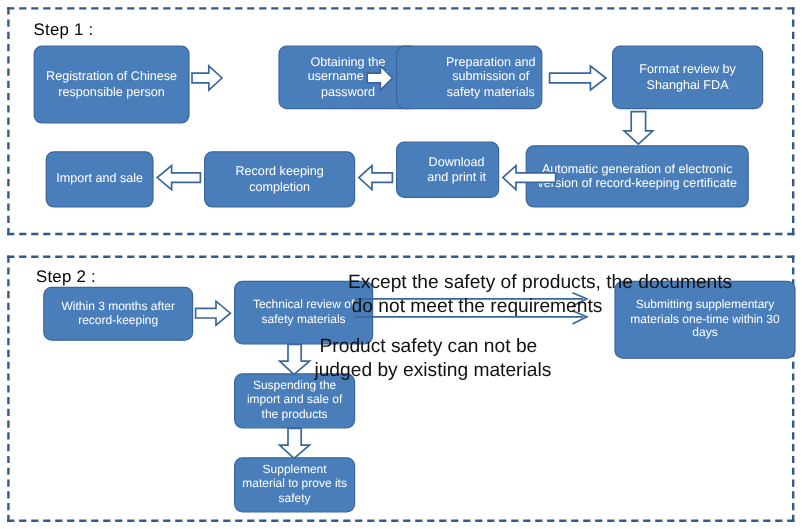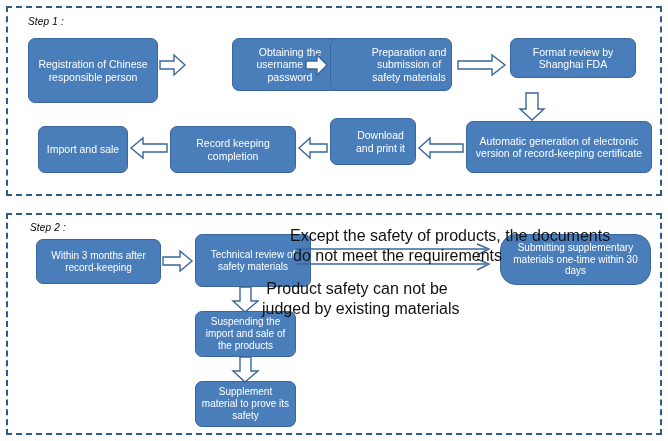--- a/index.html
+++ b/index.html
@@ -6,21 +6,21 @@
   body{width:668px;height:441px;overflow:hidden;
        font-family:"Liberation Sans","DejaVu Sans",sans-serif;}
 
   #canvas{position:relative;width:668px;height:441px;background:#fff;}
 
   
   .panel{position:absolute;border:2px dashed #2e5b8a;box-sizing:border-box;background:transparent;}
   #panel-step1{left:6px;top:6px;width:656px;height:190px;}
   #panel-step2{left:6px;top:213px;width:656px;height:222px;}
 
-  .step-title{position:absolute;color:#000;font-size:10px;letter-spacing:.2px;white-space:nowrap;font-style:italic;}
+  .step-title{position:absolute;color:#000;font-size:14px;letter-spacing:.2px;white-space:nowrap;}
   #title-step1{left:28px;top:16px;}
   #title-step2{left:30px;top:222px;}
 
   
   .box{position:absolute;box-sizing:border-box;
        background:#4a7ebb;border:1px solid #3a669c;border-radius:7px;
        color:#ffffff;display:flex;align-items:center;justify-content:center;
        text-align:center;line-height:1.18;padding:2px 4px;
        font-size:10.5px;}
   .box.s2{font-size:10px;}
@@ -45,21 +45,21 @@
 
   <div class="panel" id="panel-step1"></div>
   <div class="step-title" id="title-step1">Step 1 :</div>
 
   <div class="box" style="left:28px;top:38px;width:130px;height:65px;">Registration of Chinese responsible person</div>
 
   <div class="box" style="left:188px;top:38px;width:116px;height:53px;margin-left:44px;">Obtaining the username and password</div>
 
   <div class="box" style="left:330px;top:38px;width:122px;height:53px;padding-left:40px;">Preparation and submission of safety materials</div>
 
-  <div class="box" style="left:510px;top:38px;width:126px;height:40px;">Format review by Shanghai FDA</div>
+  <div class="box" style="left:510px;top:38px;width:126px;height:53px;">Format review by Shanghai FDA</div>
 
   <div class="barrow" style="left:160px;top:54px;width:26px;height:22px;">
     <svg width="26" height="22" viewBox="0 0 26 22">
       <polygon points="0,7 14,7 14,1 25,11 14,21 14,15 0,15"></polygon>
     </svg>
   </div>
 
   <div class="barrow" style="left:306px;top:54px;width:22px;height:22px;">
     <svg width="22" height="22" viewBox="0 0 22 22">
       <polygon points="0,7 11,7 11,1 21,11 11,21 11,15 0,15"></polygon>
@@ -71,21 +71,21 @@
       <polygon points="0,7 34,7 34,1 47,11 34,21 34,15 0,15"></polygon>
     </svg>
   </div>
 
   <div class="barrow" style="left:518px;top:93px;width:28px;height:28px;">
     <svg width="28" height="28" viewBox="0 0 28 28">
       <polygon points="8,0 20,0 20,16 26,16 14,27 2,16 8,16"></polygon>
     </svg>
   </div>
 
-  <div class="box" style="left:466px;top:121px;width:186px;height:52px;">Automatic generation of electronic version of record-keeping certificate</div>
+  <div class="box" style="left:438px;top:121px;width:186px;height:52px;">Automatic generation of electronic version of record-keeping certificate</div>
 
   <div class="box" style="left:330px;top:118px;width:86px;height:47px;padding-left:19px;">Download and print it</div>
 
   <div class="box" style="left:170px;top:126px;width:126px;height:47px;">Record keeping completion</div>
 
   <div class="box" style="left:38px;top:126px;width:90px;height:47px;">Import and sale</div>
 
   <div class="barrow" style="left:418px;top:137px;width:46px;height:22px;">
     <svg width="46" height="22" viewBox="0 0 46 22">
       <polygon points="45,7 12,7 12,1 1,11 12,21 12,15 45,15"></polygon>
@@ -104,21 +104,21 @@
     </svg>
   </div>
 
   <div class="panel" id="panel-step2"></div>
   <div class="step-title" id="title-step2">Step 2 :</div>
 
   <div class="box s2" style="left:36px;top:239px;width:125px;height:45px;">Within 3 months after record-keeping</div>
 
   <div class="box s2" style="left:195px;top:234px;width:116px;height:53px;">Technical review of safety materials</div>
 
-  <div class="box s2" style="left:500px;top:234px;width:151px;height:51px;border-radius:16px;">Submitting supplementary materials one-time within 30 days</div>
+  <div class="box s2" style="left:512px;top:234px;width:151px;height:65px;">Submitting supplementary materials one-time within 30 days</div>
 
   <div class="box s2" style="left:195px;top:311px;width:101px;height:46px;">Suspending the import and sale of the products</div>
 
   <div class="box s2" style="left:195px;top:381px;width:101px;height:46px;">Supplement material to prove its safety</div>
 
   <div class="barrow" style="left:163px;top:250px;width:30px;height:22px;">
     <svg width="30" height="22" viewBox="0 0 30 22">
       <polygon points="0,7 17,7 17,1 29,11 17,21 17,15 0,15"></polygon>
     </svg>
   </div>

